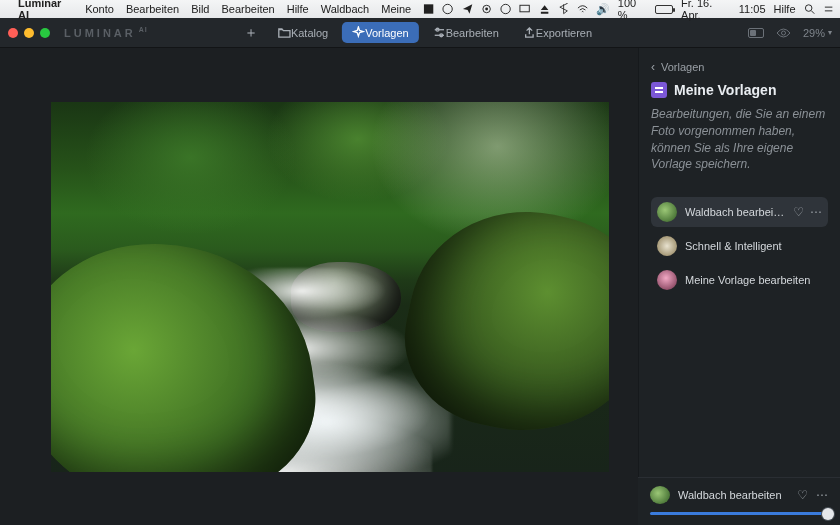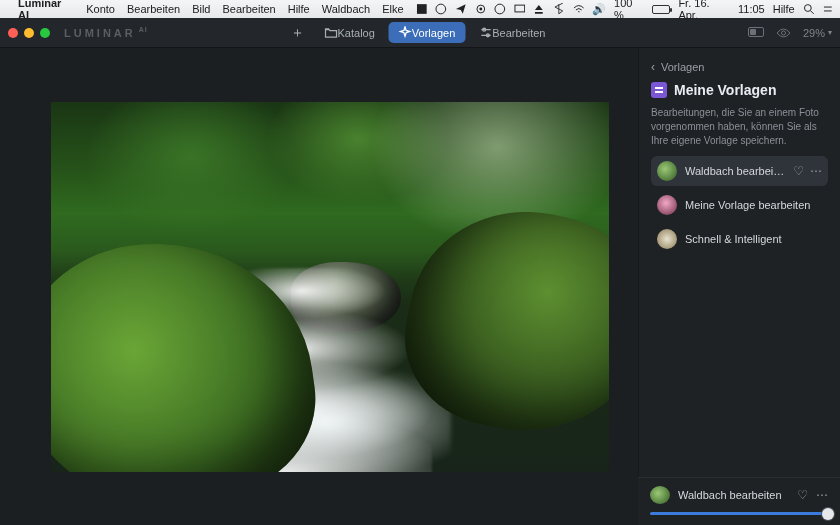--- a/index.html
+++ b/index.html
@@ -58,21 +58,21 @@
   .tb-item {
     display:flex; align-items:center; 
     padding: 4px 10px; border-radius:5px;
     color:#a9afb6; font-size:11px;
     cursor:pointer;
   }
   .tb-item.active { background:#3b6db8; color:#fff; }
   .tb-plus { color:#a9afb6; font-size:14px; padding:0 6px; cursor:pointer;}
   .tb-ico { display:inline-block; }
   .toolbar-right {
-    margin-left:auto; display:flex; align-items:flex-start; gap:12px;
+    margin-left:auto; display:flex; align-items:center; gap:12px;
     color:#7e848b; font-size:11px;
   }
   .zoom { display:flex; align-items:center; gap:3px;}
   
   .content-row { display:flex; height: calc(100% - 48px); }
   .canvas {
     flex: 1;
     display:flex; align-items:center; justify-content:center;
     padding: 30px 0 30px 22px;
   }
@@ -150,22 +150,23 @@
     position:relative;
   }
   .sb-title-icon::before{
     content:""; position:absolute; width:8px;height:2px;background:#fff; top:5px;
   }
   .sb-title-icon::after{
     content:""; position:absolute; width:8px;height:2px;background:#fff; top:9px;
   }
   .sb-title { font-size:14px; font-weight:600; color:#e9edf1; }
   .sb-desc {
-    font-size:10px; line-height:1.4; color:#8b9197;
-    margin-bottom:8px;
+    font-size:12px; line-height:1.4; color:#8b9197;
+    margin-bottom:24px;
+    font-style:italic;
   }
   .tmpl-list { display:flex; flex-direction:column; gap:4px; }
   .tmpl-item {
     display:flex; align-items:center; gap:8px;
     padding:5px 6px; border-radius:6px;
     font-size:11px; color:#d4d8dc; cursor:pointer;
   }
   .tmpl-item.selected { background:#2f343a; }
   .tmpl-thumb {
     width:20px; height:20px; border-radius:50%;
@@ -211,21 +212,21 @@
 
 <div class="mac-menubar">
   <span class="apple"></span>
   <span class="app">Luminar AI</span>
   <span>Konto</span>
   <span>Bearbeiten</span>
   <span>Bild</span>
   <span>Bearbeiten</span>
   <span>Hilfe</span>
   <span>Waldbach</span>
-  <span>Elke</span>
+  <span>Meine</span>
   <div class="right">
     <svg class="ico" viewBox="0 0 12 12">
         <rect x="1" y="1" width="10" height="10" fill="#222"></rect>
       </svg>
     <svg class="ico" viewBox="0 0 12 12">
         <circle cx="6" cy="6" r="5" fill="none" stroke="#222"></circle>
       </svg>
     <svg class="ico" viewBox="0 0 12 12">
         <path d="M1 6 L11 1 L8 11 L6 7 Z" fill="#222"></path>
       </svg>
@@ -297,20 +298,26 @@
     <div class="tb-item">
       <svg class="tb-ico sicon" width="13" height="13" viewBox="0 0 14 14">
           <line x1="2" y1="4" x2="12" y2="4"></line>
           <line x1="2" y1="10" x2="12" y2="10"></line>
           <circle cx="5" cy="4" r="1.6"></circle>
           <circle cx="9" cy="10" r="1.6"></circle>
         </svg>
       <span>Bearbeiten</span>
     </div>
 
+    <div class="tb-item">
+      <svg class="tb-ico sicon" width="13" height="13" viewBox="0 0 14 14">
+          <path d="M7 9 V2 M4 5 l3 -3 l3 3 M3 9 v3 h8 v-3"></path>
+        </svg>
+      <span>Exportieren</span>
+    </div>
   </div>
 
   <div class="toolbar-right">
     <span class="sq-toggle"></span>
     <svg width="15" height="12" viewBox="0 0 15 12" class="eye-off">
         <path d="M1 6 q6.5 -8 13 0 q-6.5 8 -13 0 Z" fill="none" stroke="currentColor"></path>
         <circle cx="7.5" cy="6" r="2" fill="none" stroke="currentColor"></circle>
       </svg>
     <span class="zoom">
         <span>29%</span>
@@ -347,26 +354,26 @@
     <div class="tmpl-list">
       <div class="tmpl-item selected">
         <span class="tmpl-thumb thumb-forest"></span>
         <span class="tmpl-label">Waldbach bearbeiten</span>
         <span class="tmpl-actions">
           <span class="heart">♡</span>
           <span class="dots">⋯</span>
         </span>
       </div>
       <div class="tmpl-item">
+        <span class="tmpl-thumb thumb-wheel"></span>
+        <span class="tmpl-label">Schnell &amp; Intelligent</span>
+      </div>
+      <div class="tmpl-item">
         <span class="tmpl-thumb thumb-flower"></span>
         <span class="tmpl-label">Meine Vorlage bearbeiten</span>
-      </div>
-      <div class="tmpl-item">
-        <span class="tmpl-thumb thumb-wheel"></span>
-        <span class="tmpl-label">Schnell &amp; Intelligent</span>
       </div>
     </div>
   </div>
 </div>
 
 <div class="bottom-bar">
   <div class="bb-row">
     <span class="tmpl-thumb thumb-forest" style="width:18px;height:18px;"></span>
     <span style="flex:1;">Waldbach bearbeiten</span>
     <span class="heart">♡</span>

